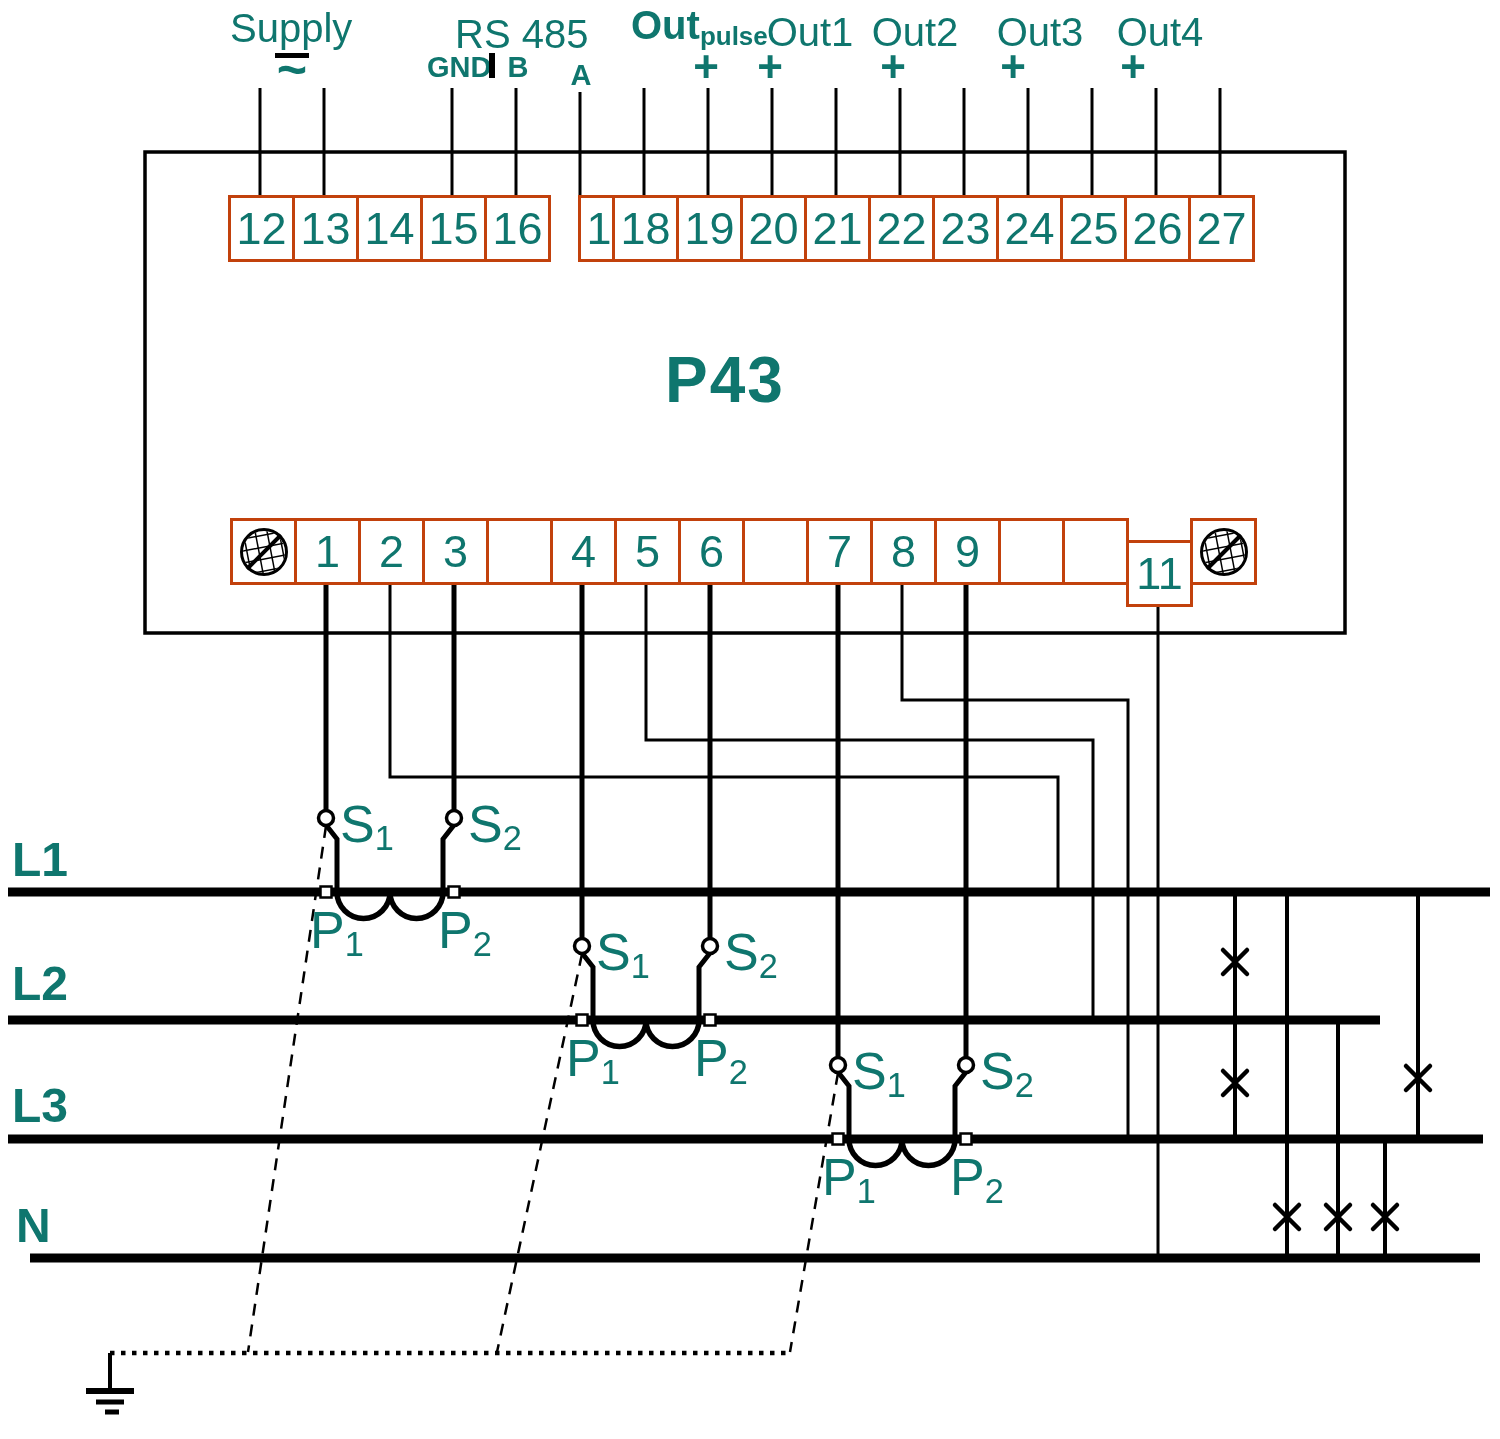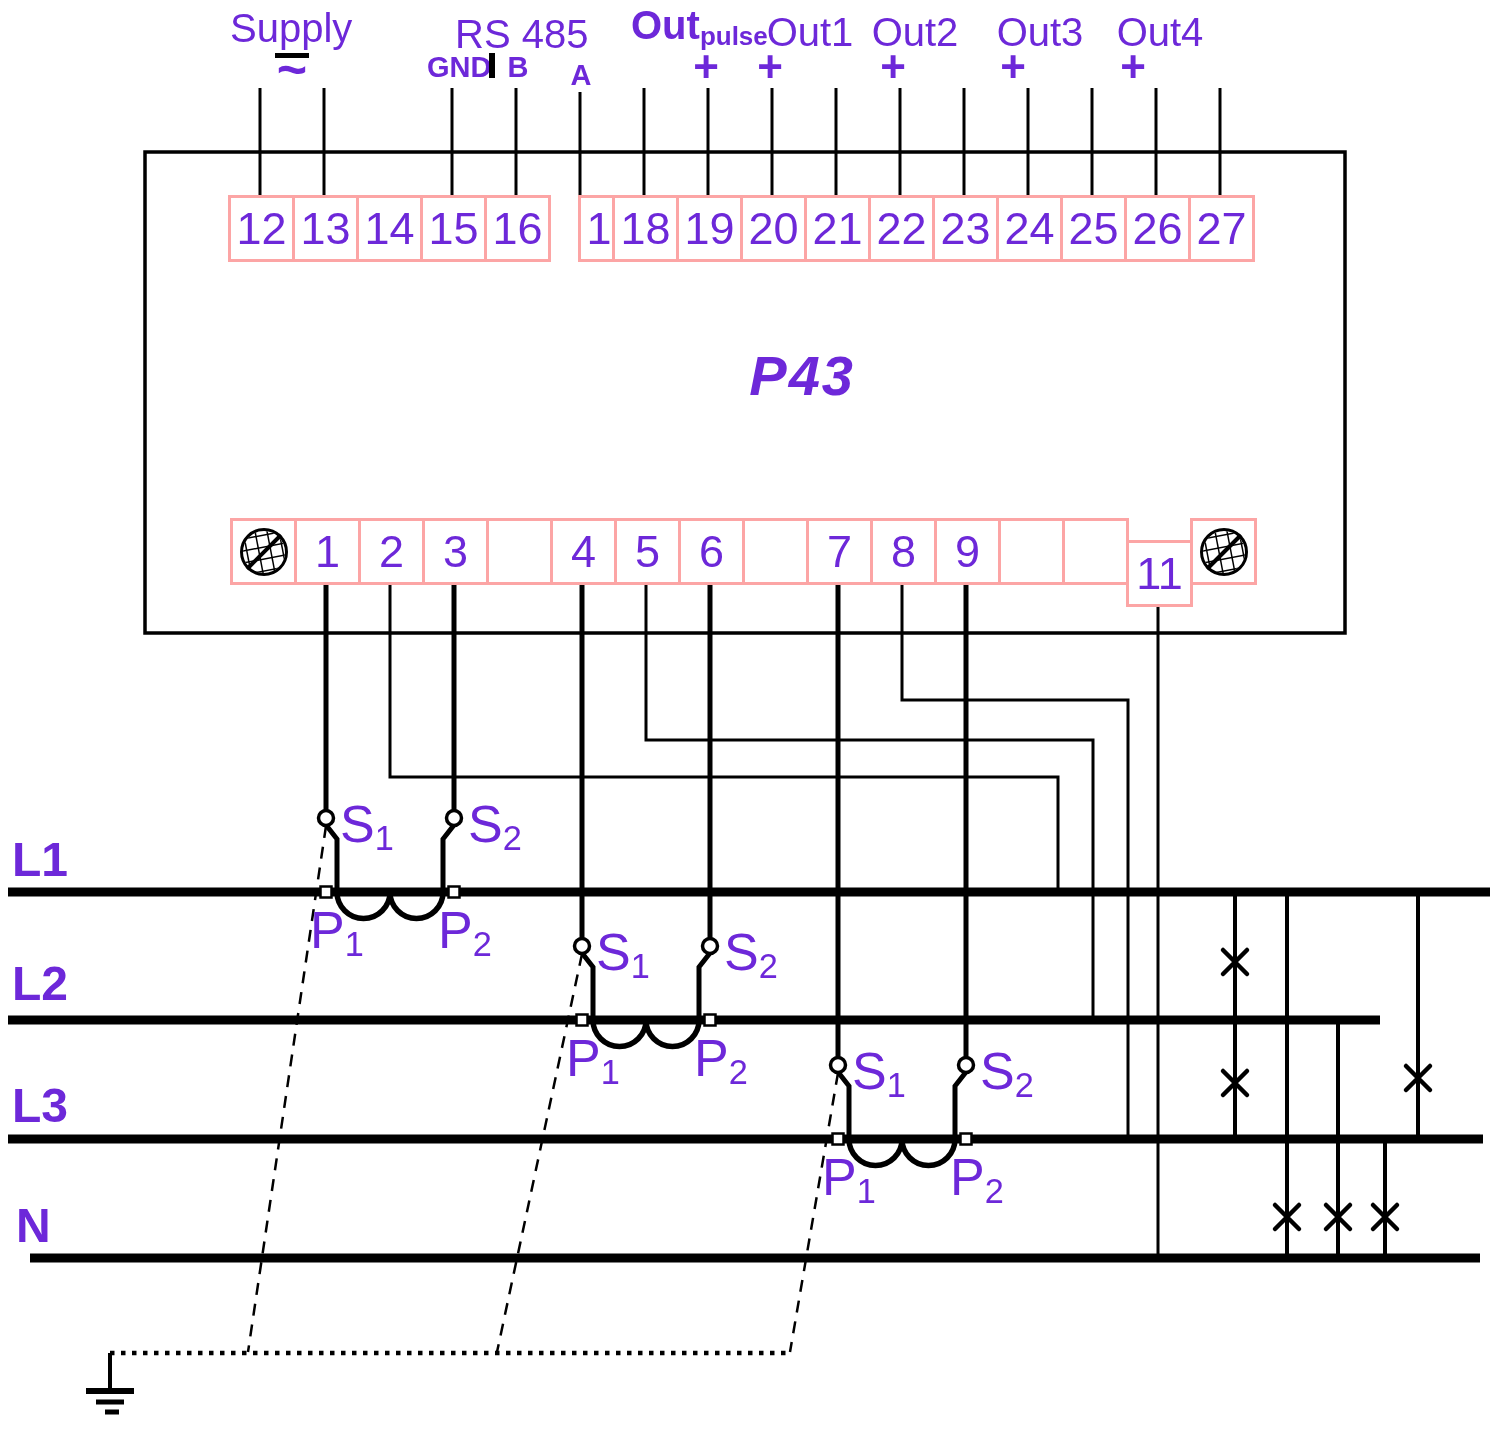--- a/index.html
+++ b/index.html
@@ -1,26 +1,26 @@
 <!DOCTYPE html>
 <html><head>
 <meta charset="utf-8">
 <style>
   html,body{margin:0;padding:0;background:#fff;}
   #stage{position:relative;width:1500px;height:1439px;background:#fff;overflow:hidden;
-         font-family:"Liberation Sans",sans-serif;color:#6d28d9;}
+         font-family:"Liberation Sans",sans-serif;color:#0f766e;}
   #stage svg.layer{position:absolute;left:0;top:0;z-index:0;}
-  .cell{position:absolute;box-sizing:border-box;width:67px;height:67px;border:3px solid #fca5a5;
+  .cell{position:absolute;box-sizing:border-box;width:67px;height:67px;border:3px solid #c2410c;
         background:#fff;display:flex;align-items:center;justify-content:center;
         font-size:45px;line-height:1;z-index:2;}
   .lbl{position:absolute;z-index:3;line-height:1;white-space:nowrap;font-weight:bold;}
   .big{font-size:40px;font-weight:400;text-align:center;}
   .small{font-size:29px;font-weight:700;text-align:center;}
   .plus{font-size:44px;font-weight:600;text-align:center;}
-  .device-name{font-size:56px;font-weight:700;text-align:right;letter-spacing:2px;font-style:italic;}
+  .device-name{font-size:64px;font-weight:700;text-align:center;letter-spacing:2px;}
   .busname{font-size:48px;font-weight:700;text-align:left;}
   .ctlbl{position:absolute;z-index:3;font-size:52px;line-height:1;white-space:nowrap;}
   .subtxt{font-size:0.66em;position:relative;top:0.24em;}
   .acdc{position:absolute;z-index:3;width:44px;text-align:center;}
   .acdc-bar{width:34px;height:5px;background:#000;margin:0 auto;}
   .acdc-tilde{font-size:52px;font-weight:600;line-height:22px;height:24px;overflow:hidden;}
   .divbar{position:absolute;z-index:3;width:6px;height:25px;background:#000;}
 </style>
 </head>
 <body>

